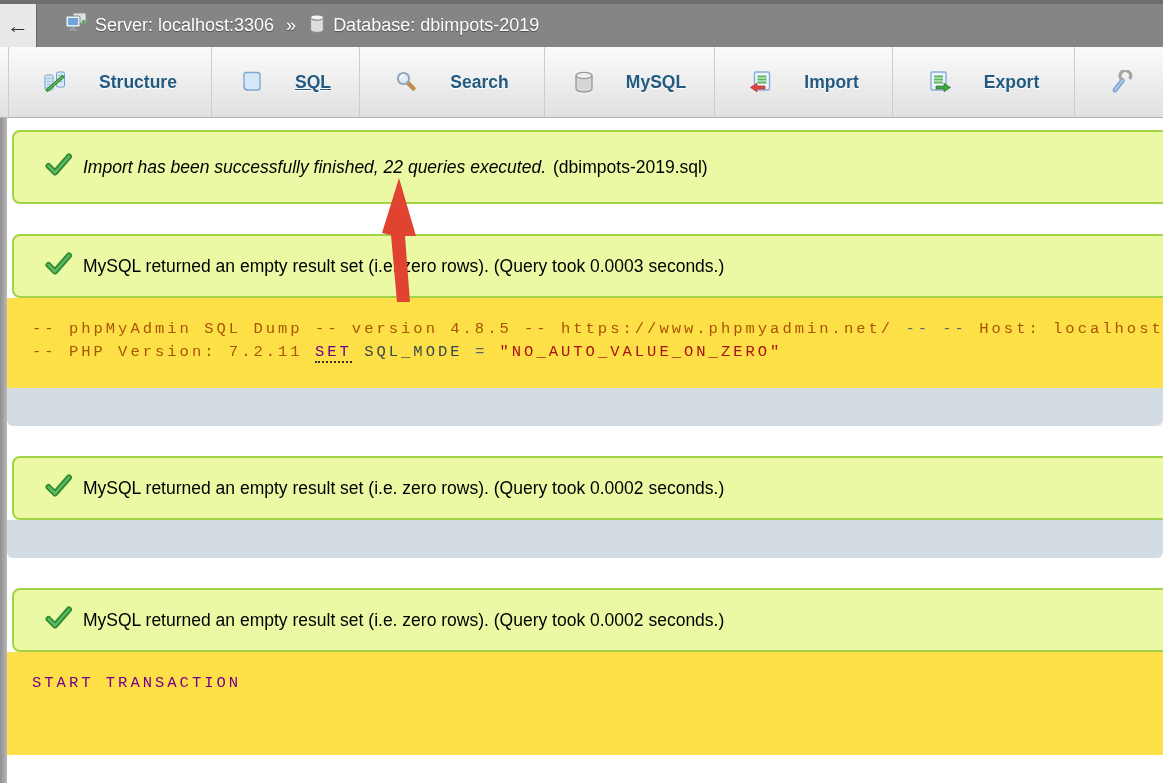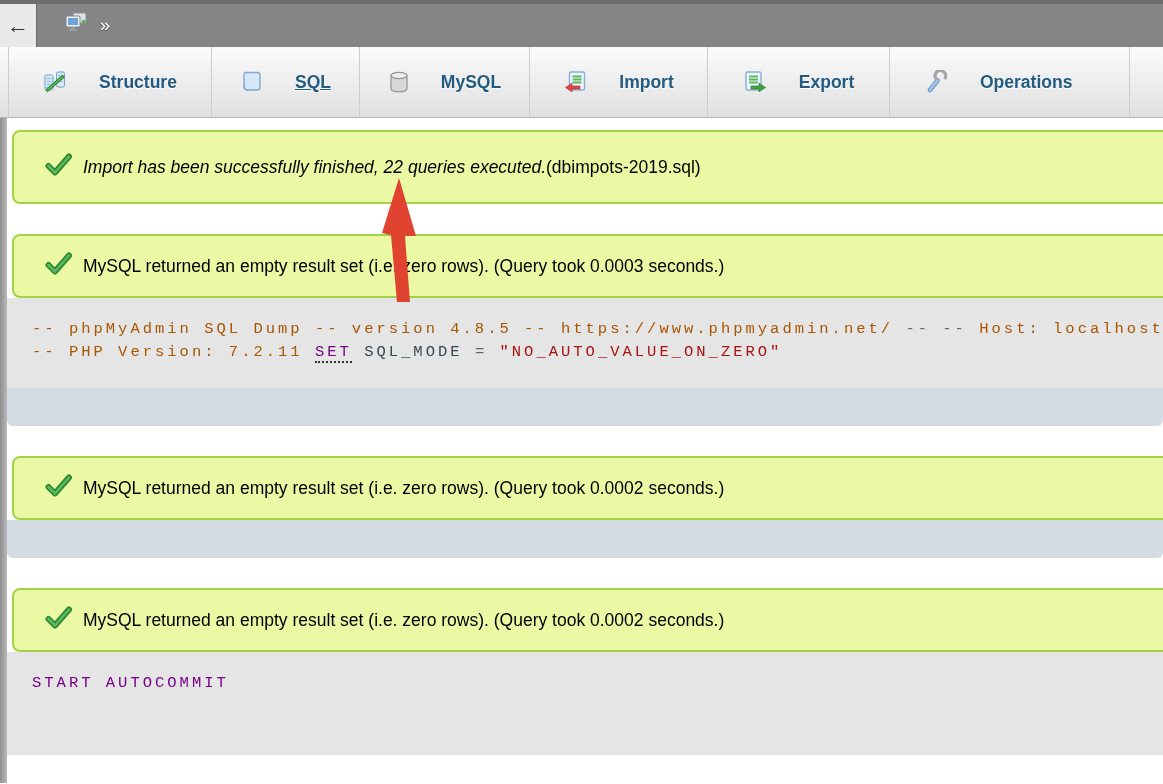--- a/index.html
+++ b/index.html
@@ -32,25 +32,25 @@
   .content{position:relative;height:665px;overflow:hidden;}
   .nav-strip{position:absolute;left:0;top:0;bottom:0;width:7px;
     background:linear-gradient(90deg,#8f8f8f,#b9b9b9);cursor:col-resize;}
 
   .success-box{display:flex;align-items:center;box-sizing:border-box;
     background:#ebf8a4;border:2px solid #a2d246;border-radius:8px;
     padding-left:31px;gap:11px;font-size:17.5px;color:#000;
     margin-right:-25px;}
   .banner{height:74px;margin:12px -25px 30px 12px;}
   .banner .it{font-style:italic;margin-top:40px;}
-  .banner .fn{}
+  .banner .fn{margin-left:7px;}
 
   .result-block{margin-left:7px;margin-bottom:30px;}
   .result-block .success-box{height:64px;margin-left:5px;}
-  .sql-code{background:#e5e5e5;padding:20px 0 24px 25px;
+  .sql-code{background:#fde047;padding:20px 0 24px 25px;
     font-family:"Liberation Mono",monospace;font-size:15.5px;
     letter-spacing:3px;line-height:23px;white-space:pre;overflow:hidden;}
   .sql-code.last{padding-bottom:60px;}
   .tools-bar{height:38px;background:#d3dce3;border-radius:0 0 6px 6px;}
 
   .tok-c{color:#aa5500;}
   .tok-k{color:#770088;}
   .tok-kl{color:#770088;border-bottom:2px dotted #333;cursor:pointer;}
   .tok-v{color:#37474f;}
   .tok-o{color:#5f6a72;}
@@ -70,22 +70,30 @@
   <div class="crumbs">
     <span class="crumb-link">
       <span class="ticon"><svg width="24" height="22" viewBox="0 0 24 22">
             <rect x="9" y="1" width="13" height="10" rx="1" fill="#dfe3e8" stroke="#8a9097"></rect>
             <rect x="2" y="4" width="14" height="11" rx="1" fill="#eef1f4" stroke="#80868c"></rect>
             <rect x="4" y="6" width="10" height="7" fill="#6fa3dc"></rect>
             <rect x="7" y="15" width="4" height="2" fill="#9aa0a6"></rect>
             <rect x="5" y="17" width="8" height="1.8" fill="#9aa0a6"></rect>
             <rect x="18" y="8" width="3.4" height="3.4" fill="#57b157"></rect>
           </svg></span>
+      <span>Server: localhost:3306</span>
     </span>
     <span class="crumb-sep">»</span>
+    <span class="crumb-link">
+      <span class="ticon"><svg width="18" height="21" viewBox="0 0 18 21">
+            <path d="M2.5 4.5v12c0 1.8 2.9 2.9 6.5 2.9s6.5-1.1 6.5-2.9v-12" fill="#dedede" stroke="#8a8a8a" stroke-width="1.2"></path>
+            <ellipse cx="9" cy="4.5" rx="6.5" ry="2.7" fill="#f4f4f4" stroke="#8a8a8a" stroke-width="1.2"></ellipse>
+          </svg></span>
+      <span>Database: dbimpots-2019</span>
+    </span>
   </div>
 </div>
 
 <div class="tabbar" id="tabbar">
     <div class="tab" style="width: 204px;">
       <span class="ticon">
         <svg width="25" height="24" viewBox="0 0 24 24">
           <rect x="1.5" y="5" width="8" height="15" rx="1.5" fill="#dcebfa" stroke="#6fa0cc"></rect>
           <path d="M3 8.5h5M3 11.5h5M3 14.5h5M3 17.5h5" stroke="#9cc3e4" stroke-width="1.5"></path>
           <rect x="13" y="2" width="8" height="15" rx="1.5" fill="#dcebfa" stroke="#6fa0cc"></rect>
@@ -97,20 +105,30 @@
       <span>Structure</span>
     </div>
     <div class="tab" style="width: 148px; text-decoration: underline;">
       <span class="ticon">
         <svg width="24" height="24" viewBox="0 0 24 24">
           <path d="M6 2.5h11.5A2.5 2.5 0 0 1 20 5v12.5a2.5 2.5 0 0 1-2.5 2.5H7.5A3.5 3.5 0 0 1 4 16.5V4.5A2 2 0 0 1 6 2.5z" fill="#d6e7f8" stroke="#7fa9d2" stroke-width="1.4"></path>
           <path d="M4 15.5c0 2.6 1.6 4.5 4 4.5" fill="none" stroke="#7fa9d2" stroke-width="1.4"></path>
         </svg>
       </span>
       <span>SQL</span>
+    </div>
+    <div class="tab" style="width: 185px;">
+      <span class="ticon">
+        <svg width="24" height="24" viewBox="0 0 24 24">
+          <line x1="12.5" y1="12.5" x2="18.5" y2="18.5" stroke="#c18d4f" stroke-width="4.4" stroke-linecap="round"></line>
+          <circle cx="8.5" cy="8.5" r="5.6" fill="#e2eaf4" stroke="#93a5bd" stroke-width="2"></circle>
+          <path d="M5.3 7.6c.5-1.6 1.9-2.7 3.5-2.9" stroke="#fff" stroke-width="1.4" fill="none" stroke-linecap="round"></path>
+        </svg>
+      </span>
+      <span>Search</span>
     </div>
     <div class="tab" style="width: 170px;">
       <span class="ticon">
         <svg width="22" height="24" viewBox="0 0 22 24">
           <path d="M3 5.5v13c0 2.1 3.6 3.3 8 3.3s8-1.2 8-3.3v-13" fill="#d7d7d7" stroke="#979797" stroke-width="1.3"></path>
           <ellipse cx="11" cy="5.5" rx="8" ry="3.1" fill="#f0f0f0" stroke="#979797" stroke-width="1.3"></ellipse>
         </svg>
       </span>
       <span>MySQL</span>
     </div>
@@ -182,20 +200,20 @@
         <div class="tools-bar"></div>
       </div>
       <div class="result-block">
         <div class="success-box">
           <span class="ticon"><svg width="27" height="24" viewBox="0 0 27 24">
               <path d="M3.5 13 L10 19.5 L24 3.5" fill="none" stroke="#2c8a2c" stroke-width="6" stroke-linecap="round" stroke-linejoin="round"></path>
               <path d="M3.5 13 L10 19.5 L24 3.5" fill="none" stroke="#5cb862" stroke-width="2.6" stroke-linecap="round" stroke-linejoin="round"></path>
             </svg></span>
           <span>MySQL returned an empty result set (i.e. zero rows). (Query took 0.0002 seconds.)</span>
         </div>
-        <div class="sql-code last"><div class="code-line"><span class="tok-k">START AUTOCOMMIT</span></div></div>
+        <div class="sql-code last"><div class="code-line"><span class="tok-k">START TRANSACTION</span></div></div>
       </div>
     </div>
 
   <svg class="arrow-overlay" width="44" height="128" viewBox="0 0 44 128">
     <polygon points="21,2 38,60 27,60 32,126 19,126 13,59 4,57" stroke-linejoin="round" fill="#e0432f"></polygon>
   </svg>
 </div>
 
 </body></html>

